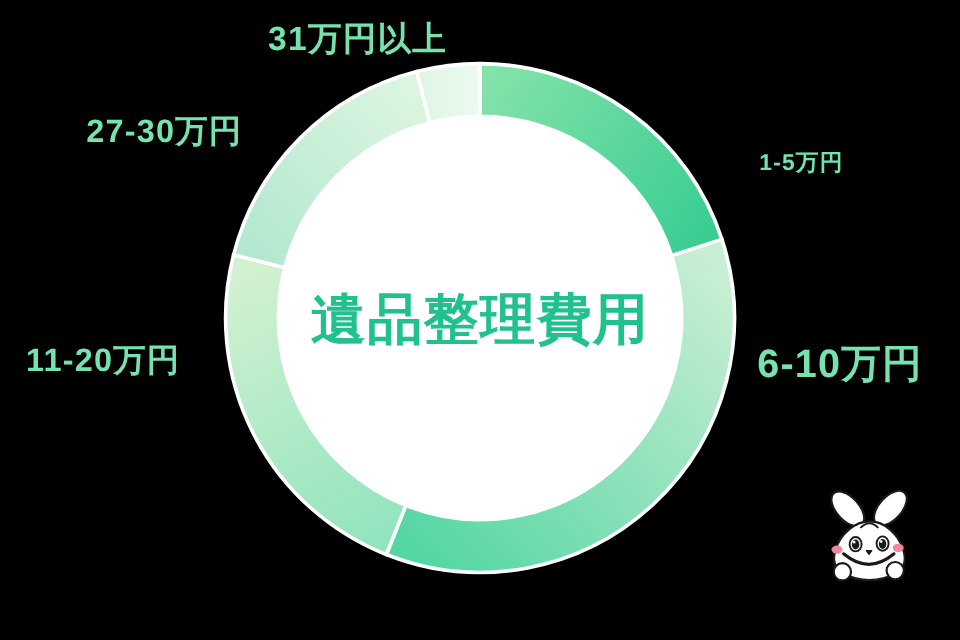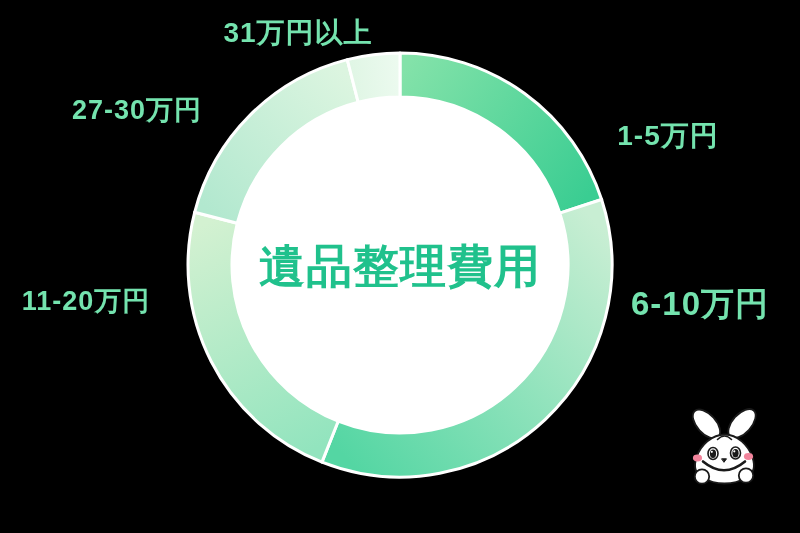--- a/index.html
+++ b/index.html
@@ -78,21 +78,21 @@
       <path d="M 400 53 A 212 212 0 0 1 601.6239814545726 199.48839719251114 L 559.7774947375858 213.08514494500884 A 168 168 0 0 0 400 97 Z" fill="url(#segGrad0)" stroke="#ffffff" stroke-width="3" stroke-linejoin="round"></path>
       <path d="M 601.6239814545726 199.48839719251114 A 212 212 0 0 1 321.9575948308484 462.1126150083093 L 338.15507514897416 421.2024496292263 A 168 168 0 0 0 559.7774947375858 213.08514494500884 Z" fill="url(#segGrad1)" stroke="#ffffff" stroke-width="3" stroke-linejoin="round"></path>
       <path d="M 321.9575948308484 462.1126150083093 A 212 212 0 0 1 194.66036984073017 212.27774392105093 L 237.27802893038995 223.22009895630453 A 168 168 0 0 0 338.15507514897416 421.2024496292263 Z" fill="url(#segGrad2)" stroke="#ffffff" stroke-width="3" stroke-linejoin="round"></path>
       <path d="M 194.66036984073017 212.27774392105093 A 212 212 0 0 1 347.27774392105067 59.660369840730226 L 358.2200989563043 102.27802893039001 A 168 168 0 0 0 237.27802893038995 223.22009895630453 Z" fill="url(#segGrad3)" stroke="#ffffff" stroke-width="3" stroke-linejoin="round"></path>
       <path d="M 347.27774392105067 59.660369840730226 A 212 212 0 0 1 399.9999999999998 53 L 399.99999999999983 97 A 168 168 0 0 0 358.2200989563043 102.27802893039001 Z" fill="url(#segGrad4)" stroke="#ffffff" stroke-width="3" stroke-linejoin="round"></path>
     </svg>
 
   <div class="center-title">遺品整理費用</div>
 
   <div id="labels-layer">
-      <div class="slice-label" style="left: 668px; top: 136px; font-size: 28px;">1-5万円</div>
+      <div class="slice-label" style="left: 668px; top: 136px; font-size: 19px;">1-5万円</div>
       <div class="slice-label" style="left: 700px; top: 303px; font-size: 33px;">6-10万円</div>
       <div class="slice-label" style="left: 86px; top: 301px; font-size: 27px;">11-20万円</div>
       <div class="slice-label" style="left: 137px; top: 110px; font-size: 27px;">27-30万円</div>
       <div class="slice-label" style="left: 298px; top: 33px; font-size: 28px;">31万円以上</div>
     </div>
 
   <svg class="mascot" viewBox="0 0 100 92" xmlns="http://www.w3.org/2000/svg">
     <g stroke-linejoin="round" stroke-linecap="round">
       <ellipse class="skin" cx="23.5" cy="28" rx="9.5" ry="17.5" stroke-width="1.8" transform="rotate(-42 23.5 28)"></ellipse>
       <ellipse class="skin" cx="59" cy="27.5" rx="9.5" ry="17.5" stroke-width="1.8" transform="rotate(42 59 27.5)"></ellipse>

